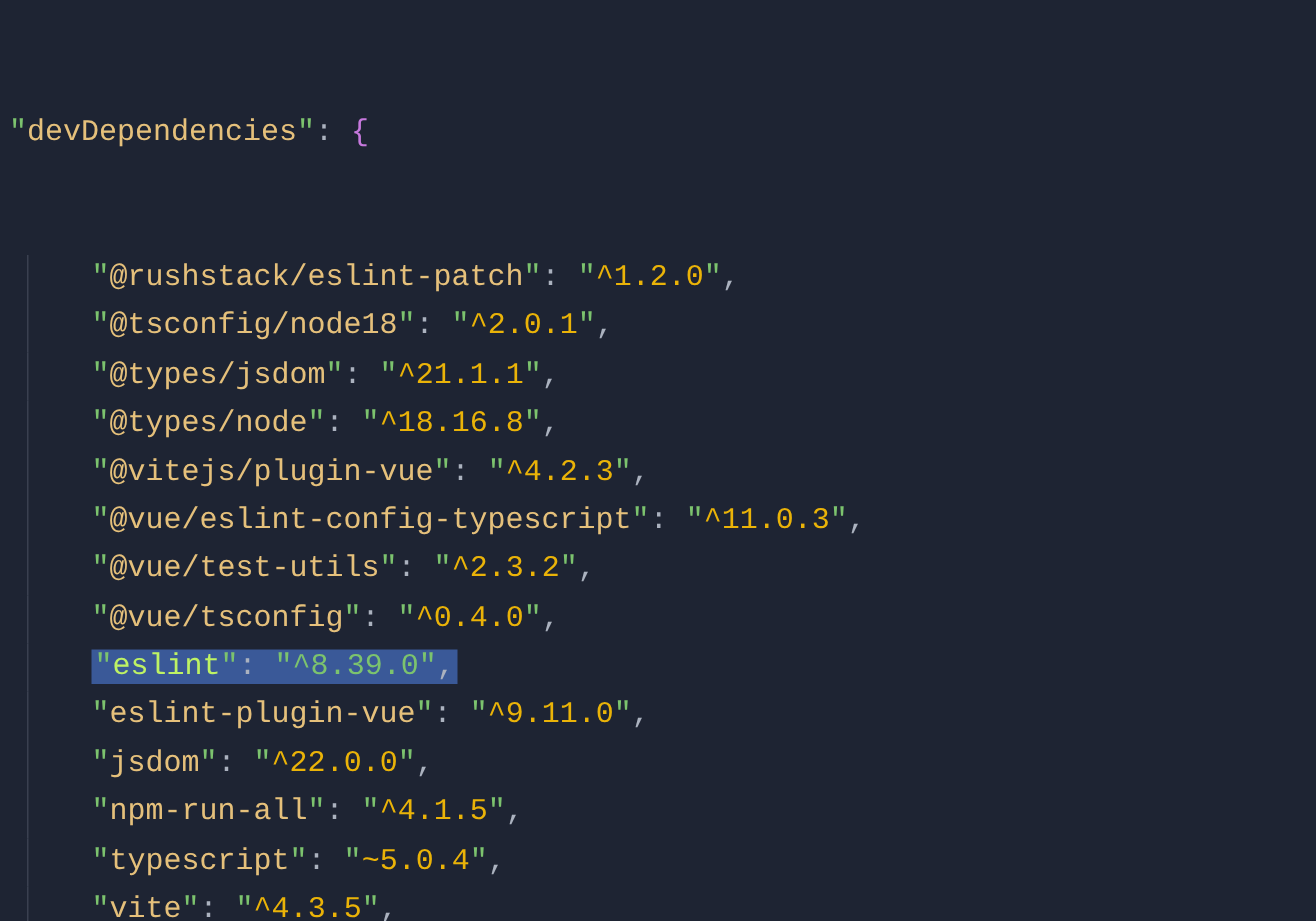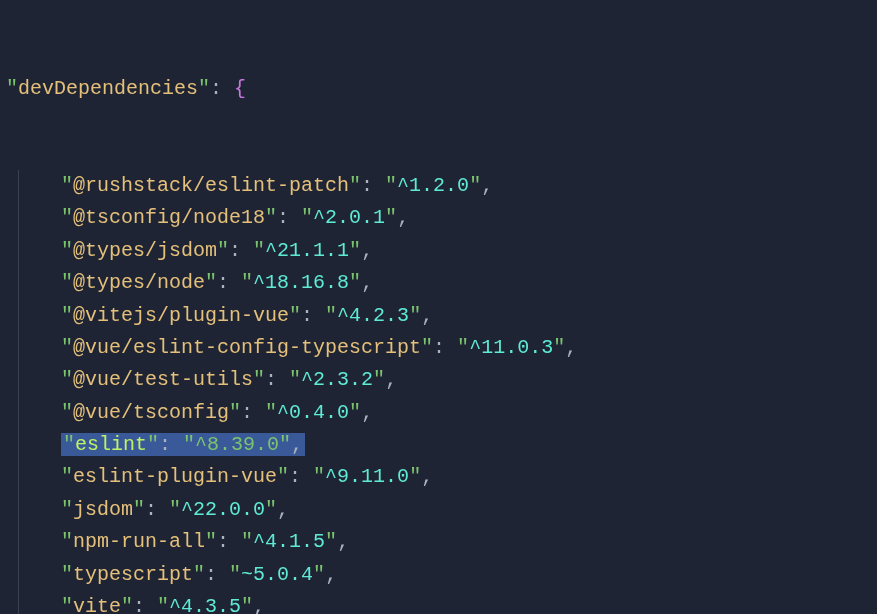--- a/index.html
+++ b/index.html
@@ -35,21 +35,21 @@
       margin-left: 14px;
     }
     .key {
       color: #e5c07b;
       text-align: center;
     }
     .quote {
       color: #7cc36e;
     }
     .string {
-      color: #5eead4;
+      color: #eab308;
     }
     .colon {
       color: #abb2bf;
     }
     .brace {
       color: #c678dd;
     }
     .comma {
       color: #abb2bf;
     }

